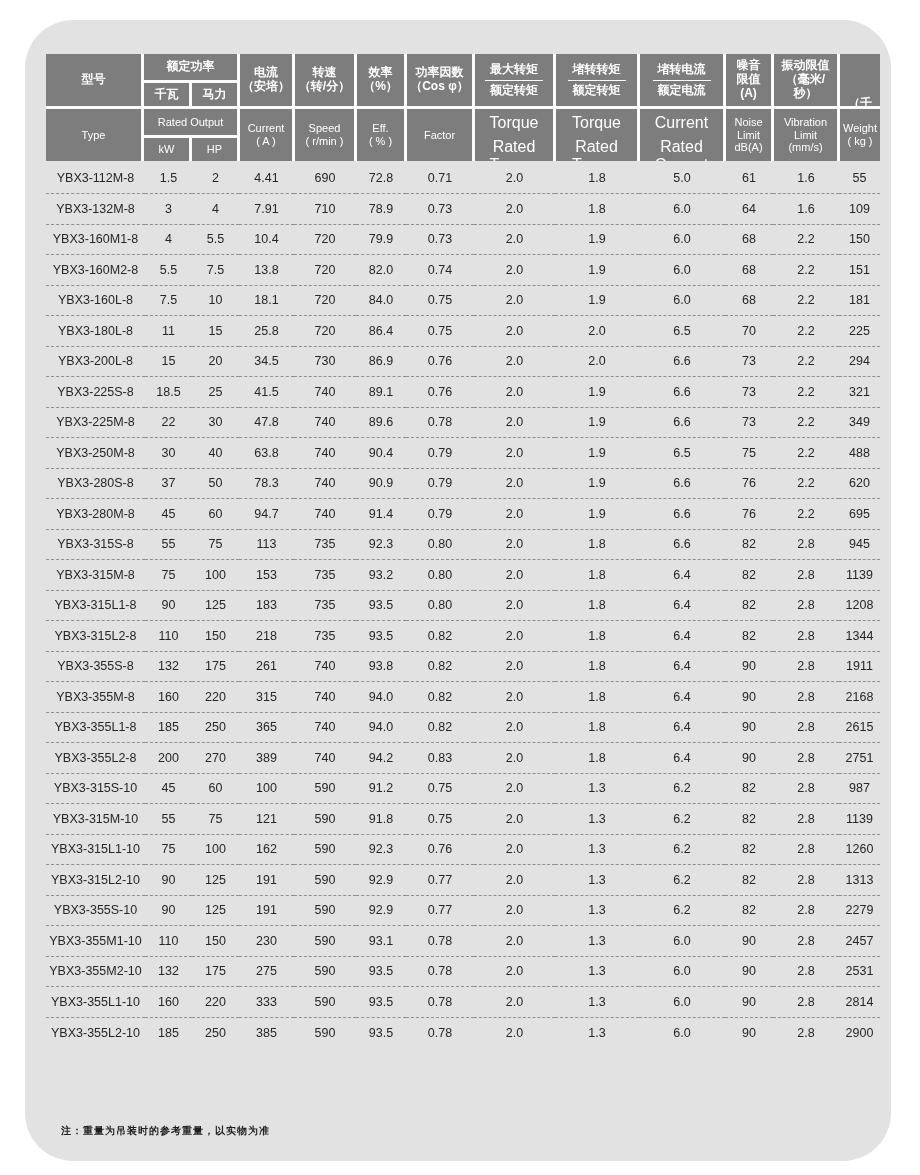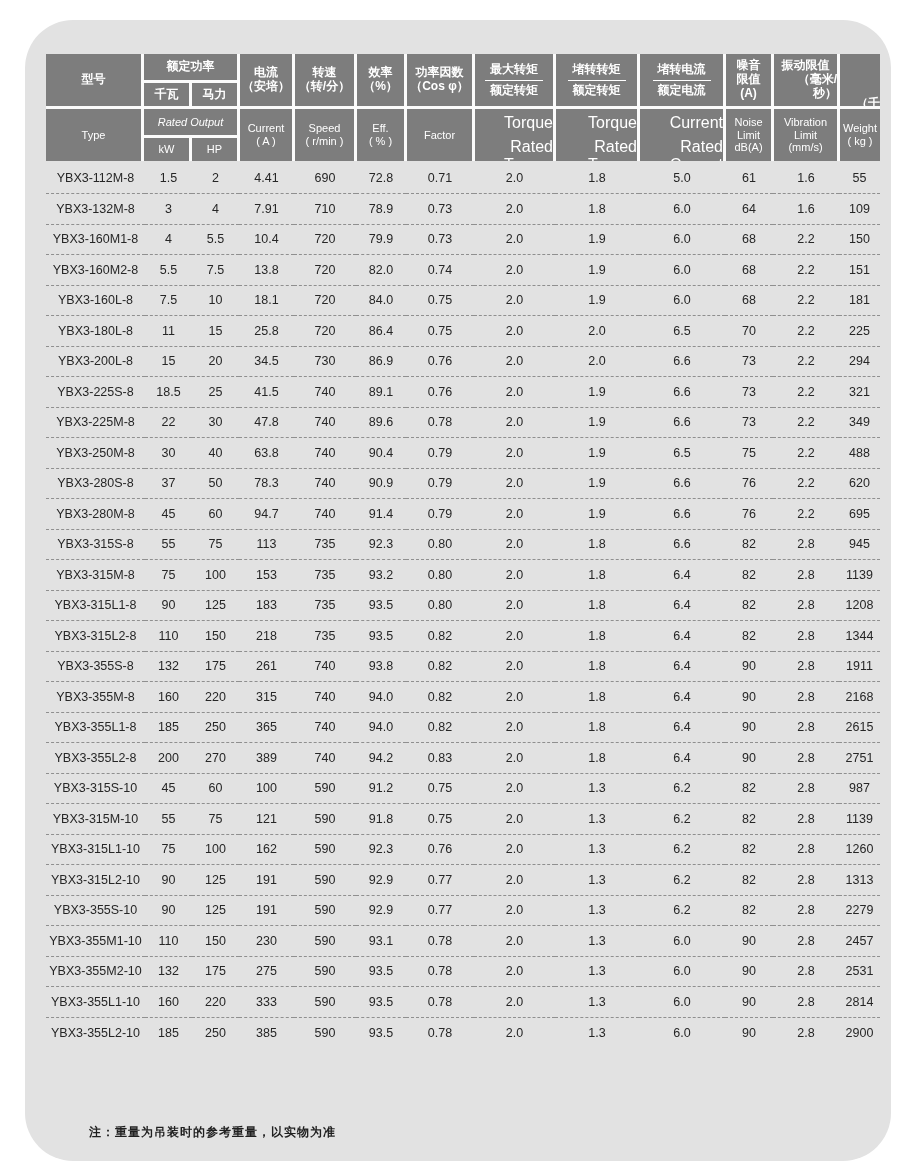--- a/index.html
+++ b/index.html
@@ -14,21 +14,21 @@
     position: absolute; left: 21px; top: 34px;
     display: grid;
     grid-template-columns: 95px 45px 45px 52px 59px 47px 65px 78px 81px 83px 45px 63px 40px;
     grid-template-rows: 26px 23px 26px 23px;
     gap: 3px;
     background: #fbfbfb;
   }
   .header-grid > div {
     background: #7d7d7d; color: #ffffff;
     display: flex; flex-direction: column; align-items: center; justify-content: center;
-    text-align: right; line-height: 1.15; overflow: hidden;
+    text-align: center; line-height: 1.15; overflow: hidden;
   }
   .hcn { font-size: 12px; font-weight: 700; }
   .hen { font-size: 11px; font-weight: 400; }
   .hen.small { font-size: 16px; }
   .bar { display: block; width: 58px; height: 1px; background: #ffffff; margin: 3px auto; }
   .bar.wide { width: 70px; }
   
   .c1  { grid-column: 1;      grid-row: 1 / 3; }
   .c2  { grid-column: 2 / 4;  grid-row: 1; }
   .c3  { grid-column: 2;      grid-row: 2; }
@@ -37,21 +37,21 @@
   .c6  { grid-column: 5;      grid-row: 1 / 3; }
   .c7  { grid-column: 6;      grid-row: 1 / 3; }
   .c8  { grid-column: 7;      grid-row: 1 / 3; }
   .c9  { grid-column: 8;      grid-row: 1 / 3; }
   .c10 { grid-column: 9;      grid-row: 1 / 3; }
   .c11 { grid-column: 10;     grid-row: 1 / 3; }
   .c12 { grid-column: 11;     grid-row: 1 / 3; }
   .c13 { grid-column: 12;     grid-row: 1 / 3; }
   .c14 { grid-column: 13;     grid-row: 1 / 3; gap: 48px; }
   .e1  { grid-column: 1;      grid-row: 3 / 5; }
-  .e2  { grid-column: 2 / 4;  grid-row: 3; font-style: italic; }
+  .e2  { grid-column: 2 / 4;  grid-row: 3; }
   .e3  { grid-column: 2;      grid-row: 4; }
   .e4  { grid-column: 3;      grid-row: 4; }
   .e5  { grid-column: 4;      grid-row: 3 / 5; }
   .e6  { grid-column: 5;      grid-row: 3 / 5; }
   .e7  { grid-column: 6;      grid-row: 3 / 5; }
   .e8  { grid-column: 7;      grid-row: 3 / 5; gap: 40px; }
   .e9  { grid-column: 8;      grid-row: 3 / 5; }
   .e10 { grid-column: 9;      grid-row: 3 / 5; }
   .e11 { grid-column: 10;     grid-row: 3 / 5; }
   .e12 { grid-column: 11;     grid-row: 3 / 5; }
@@ -65,21 +65,21 @@
   table.spec td {
     height: 30.5px; text-align: center; vertical-align: middle;
     font-size: 12.5px; color: #262626;
     border-bottom: 1px dashed #8f8f8f;
     white-space: nowrap; overflow: hidden;
   }
   table.spec tr:last-child td { border-bottom: none; }
   
   .footnote {
     position: absolute; left: 36px; top: 1104px;
-    font-size: 12px; font-weight: 700; color: #1f1f1f; letter-spacing: 1px; margin-left: 28px;
+    font-size: 10px; font-weight: 700; color: #1f1f1f; letter-spacing: 1px;
   }
 </style>
 </head>
 <body>
 
 <div class="card">
 
   <div class="header-grid">
 
     <div class="c1 hcn">

